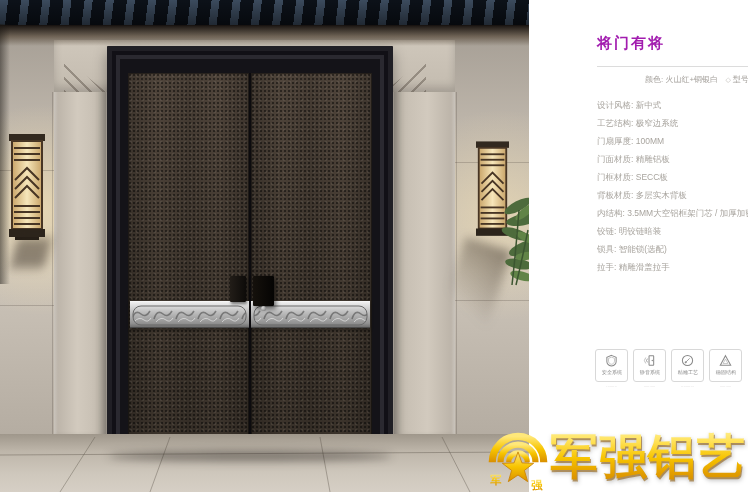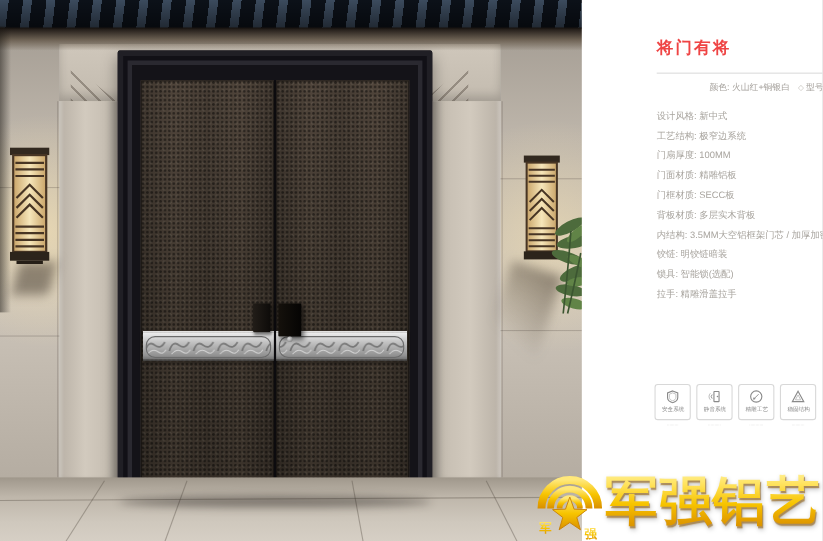--- a/index.html
+++ b/index.html
@@ -69,21 +69,21 @@
   .lamp-shadow.r{left:450px;top:242px;width:48px;height:95px;transform:rotate(18deg);
     background:linear-gradient(205deg,rgba(55,46,38,.5),rgba(55,46,38,0) 70%);}
 
   .floor{left:0;top:434px;width:529px;height:58px;
     background:linear-gradient(180deg,#9f978b,#beb6aa 30%,#cfc8bd 70%,#d6cfc5);}
   .door-shadow{left:108px;top:451px;width:284px;height:10px;background:rgba(25,20,16,.42);
     filter:blur(4px);border-radius:50%;}
 
   
   #panel{position:absolute;left:529px;top:0;width:219px;height:492px;background:#fff;overflow:hidden;}
-  .p-title{left:68px;top:34px;font-size:15px;font-weight:bold;color:#ef4444;letter-spacing:2px;}
+  .p-title{left:68px;top:34px;font-size:15px;font-weight:bold;color:#a21caf;letter-spacing:2px;}
   .p-divider{left:68px;top:66px;width:152px;height:1px;background:#dcdcdc;}
   .p-colorrow{left:68px;top:74px;width:152px;height:12px;font-size:8px;color:#a6a29d;white-space:nowrap;padding-left:48px;}
   .p-model{position:absolute;right:-14px;top:0;white-space:nowrap;color:#a6a29d;}
   .p-model .dia{color:#c9c6c1;font-size:7px;margin-right:2px;}
   .p-specs{left:68px;top:96px;width:170px;}
   .p-specs div{height:18px;line-height:18px;font-size:8.5px;color:#a8a49e;white-space:nowrap;}
   .features{left:66px;top:349px;display:flex;gap:5px;}
   .feature{width:33px;text-align:center;}
   .fbox{width:33px;height:33px;border:1px solid #d8d8d8;border-radius:3px;
     display:flex;flex-direction:column;align-items:center;justify-content:center;background:#fff;}

